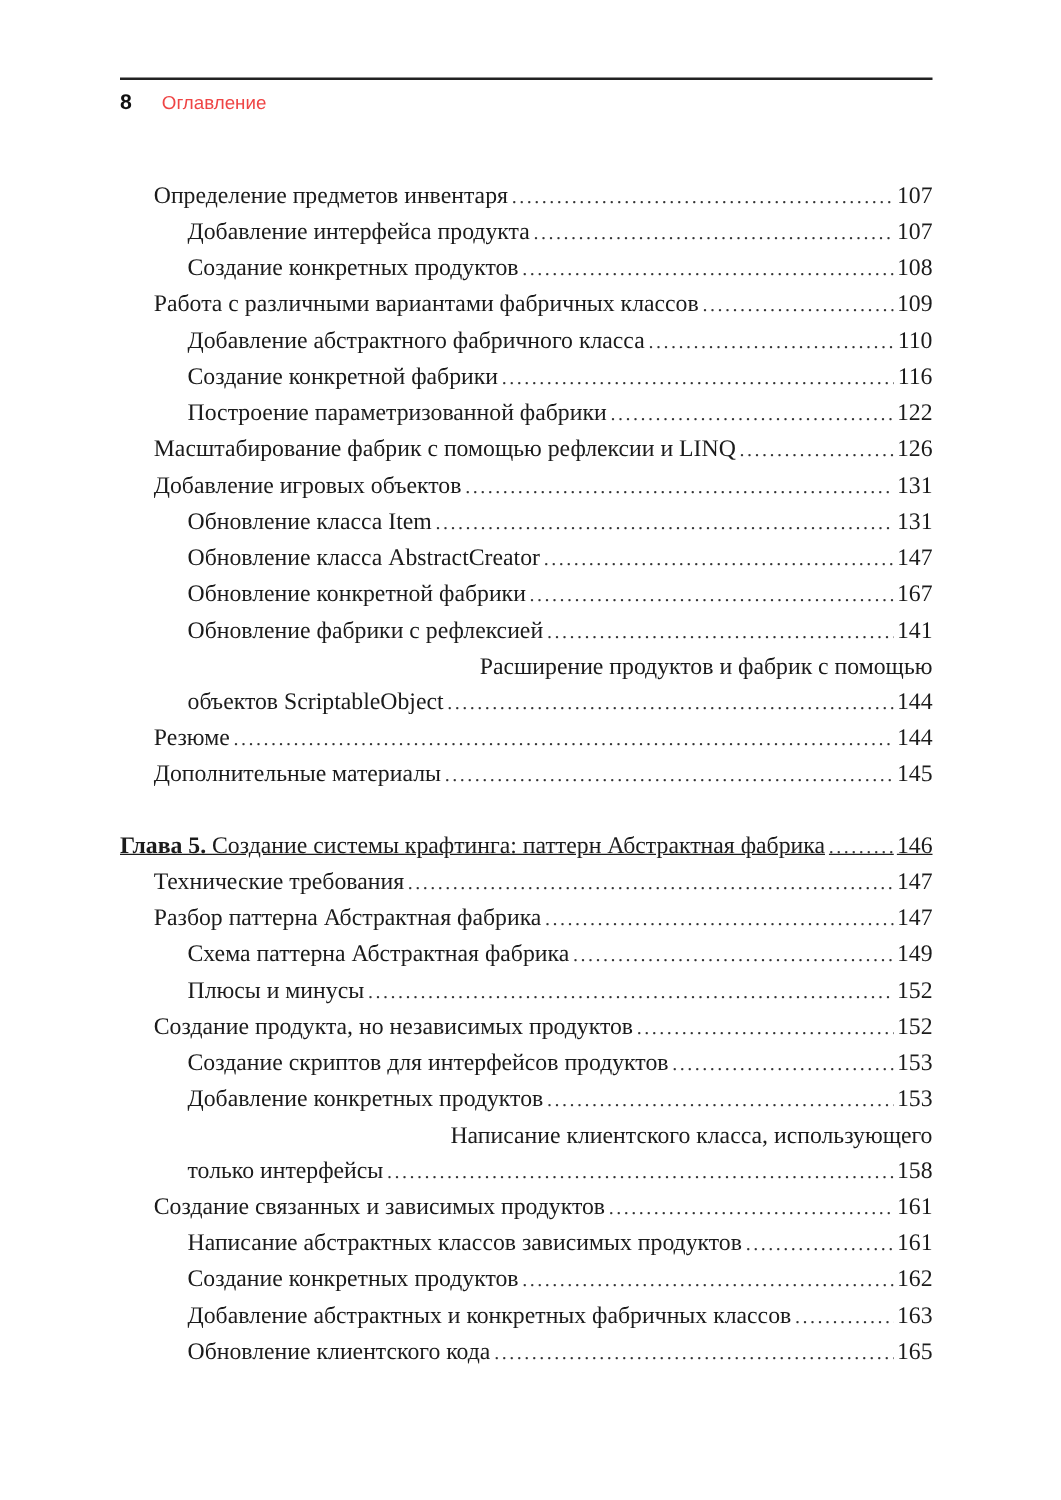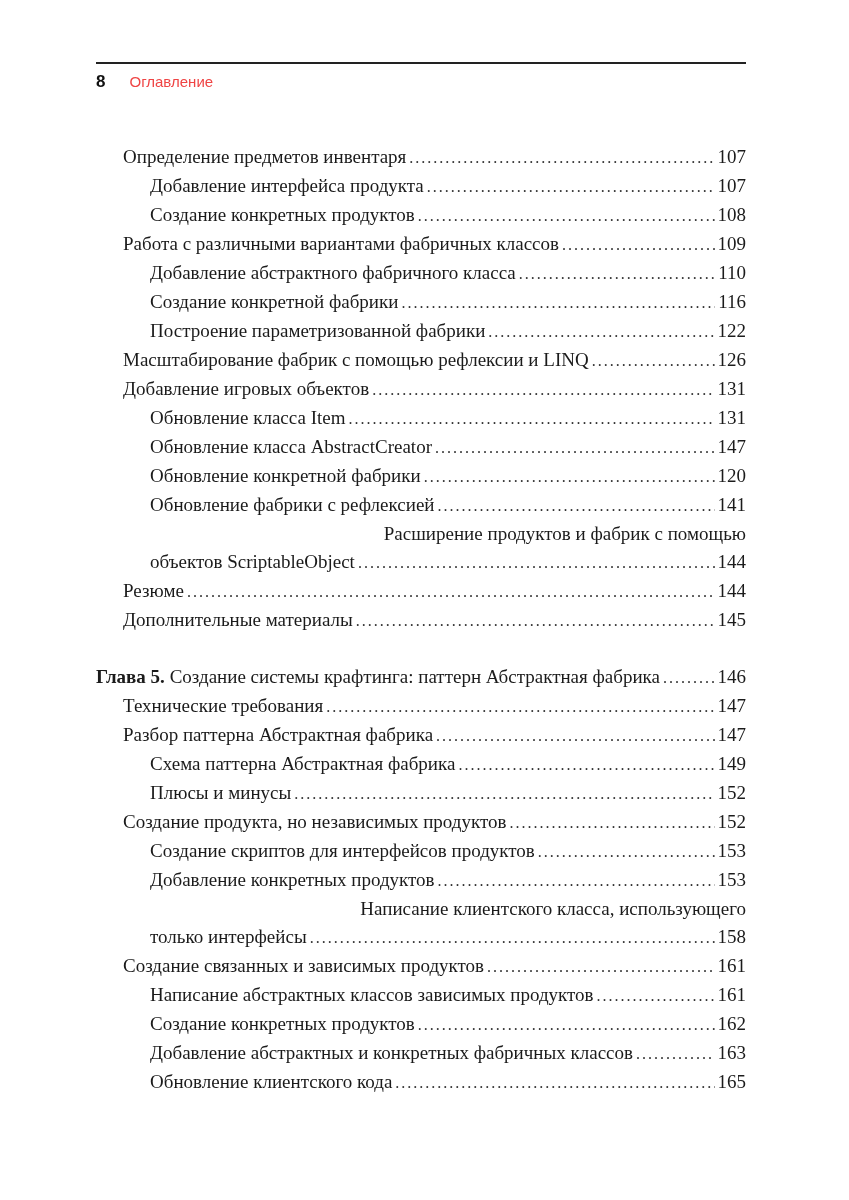--- a/index.html
+++ b/index.html
@@ -36,21 +36,21 @@
   }
   .toc {
     position: absolute;
     left: 96px; top: 127px;
     width: 650px;
     font-size: 19px;
     line-height: 28px;
     margin-top: 16px;
   }
   .toc-entry { }
-  .toc-entry.level-0 { padding-left: 0; }
+  .toc-entry.level-0 { padding-left: 0; text-decoration: underline; }
   .toc-entry.level-1 { padding-left: 27px; }
   .toc-entry.level-2 { padding-left: 54px; text-align: right; }
   .toc-entry.gap-before { margin-top: 28px; }
   .toc-preline { line-height: 28px; }
   .toc-line { display: flex; align-items: baseline; }
   .toc-title { white-space: nowrap; }
   .toc-bold { font-weight: bold; }
   .toc-dots {
     flex: 1 1 auto;
     overflow: hidden;
@@ -178,21 +178,21 @@
       <span class="toc-dots"></span>
       <span class="toc-page">147</span>
     </div>
   </div>
 
   <div class="toc-entry level-2">
 
     <div class="toc-line">
       <span class="toc-title"><span class="t">Обновление конкретной фабрики</span></span>
       <span class="toc-dots"></span>
-      <span class="toc-page">120</span>
+      <span class="toc-page">167</span>
     </div>
   </div>
 
   <div class="toc-entry level-2">
 
     <div class="toc-line">
       <span class="toc-title"><span class="t">Обновление фабрики с рефлексией</span></span>
       <span class="toc-dots"></span>
       <span class="toc-page">141</span>
     </div>

